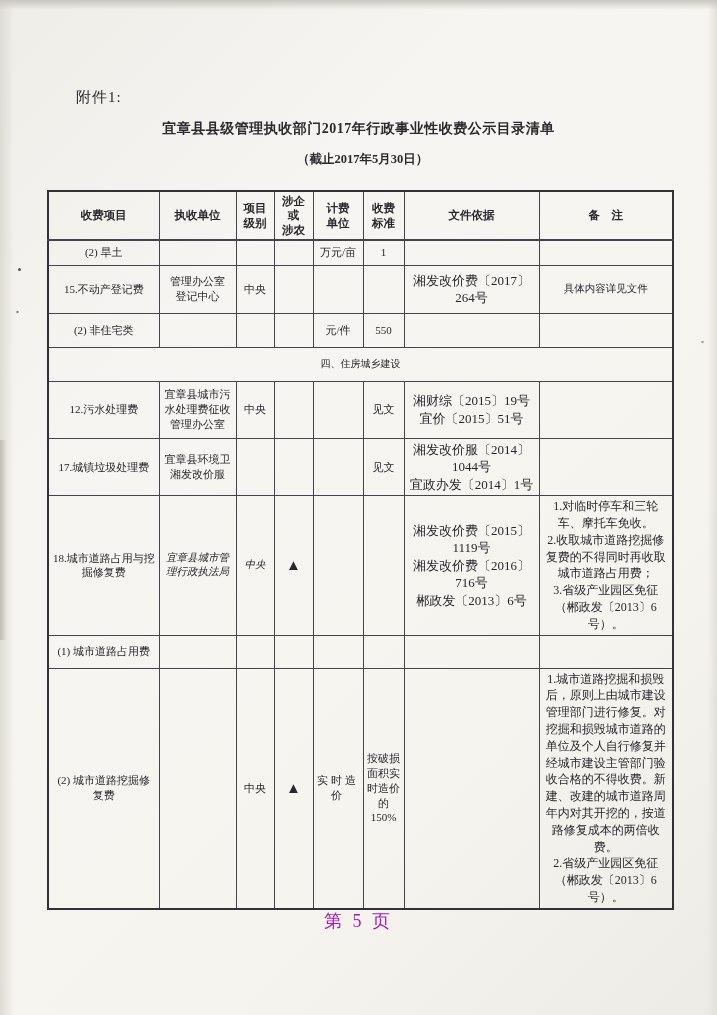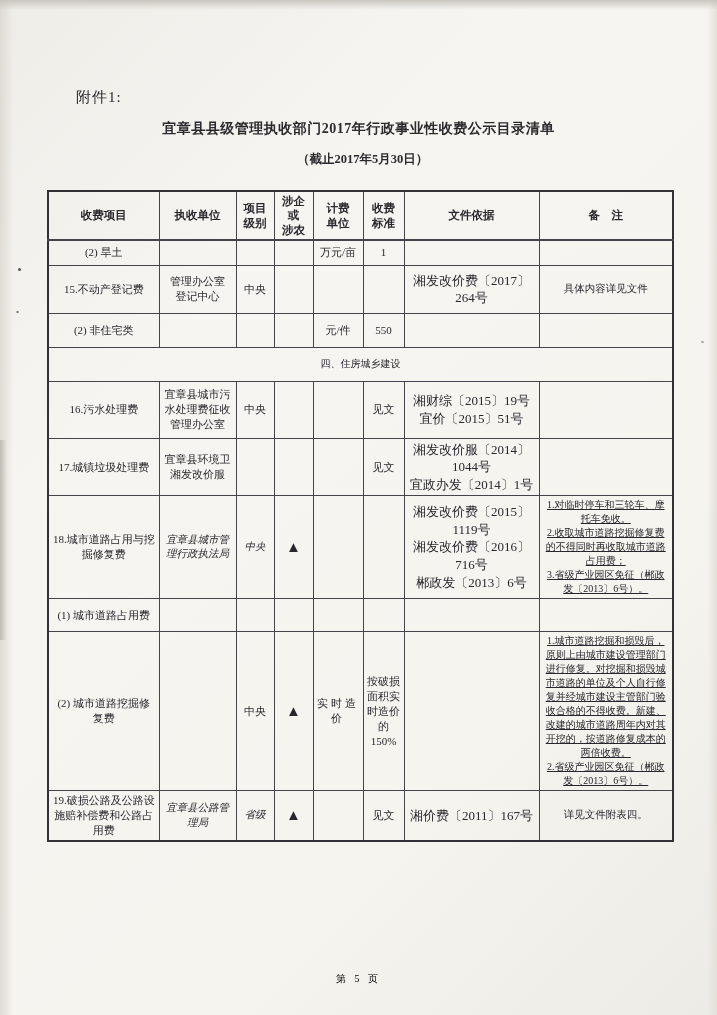--- a/index.html
+++ b/index.html
@@ -53,30 +53,30 @@
     font-weight: bold; font-size: 11.5px;
     border-bottom-width: 2px; line-height: 1.25;
   }
   td.item { text-align: left; padding-left: 5px; }
   td.sect {
     text-align: left; font-weight: bold; font-size: 10px;
     padding-left: 5px; border-left: 1px solid #45444b;
   }
   td.basis { font-size: 13px; }
   td.remark { text-align: left; font-size: 10.5px; padding-left: 4px; margin-top: 29px; }
-  td.remark.small { font-size: 10px; line-height: 1.4; letter-spacing: 0; text-decoration: underline; }
+  td.remark.small { font-size: 12px; line-height: 1.4; letter-spacing: 0; }
   td.tri { font-size: 15px; color: #1d1c22; }
   td.b { font-weight: bold; }
   td.k { font-style: italic; font-size: 10.5px; }
   td.sp { letter-spacing: 3px; text-align: left; padding-left: 5px; }
 
   .footer {
-    position: absolute; left: 0; top: 972px; width: 100%;
-    text-align: center; font-size: 10px; letter-spacing: 3px;
-    color: #000000;
+    position: absolute; left: 0; top: 909px; width: 100%;
+    text-align: center; font-size: 18px; letter-spacing: 3px;
+    color: #a21caf;
   }
 
   .speck { position: absolute; background: #56555c; border-radius: 50%; }
   .speck1 { left: 18px; top: 268px; width: 3px; height: 3px; }
   .speck2 { left: 16px; top: 311px; width: 3px; height: 2px; opacity: .7; }
   .speck3 { left: 701px; top: 341px; width: 3px; height: 2px; opacity: .5; }
   .shade {
     position: absolute; left: 0; top: 440px; width: 7px; height: 200px;
     background: linear-gradient(90deg, rgba(160,158,152,.5), rgba(160,158,152,0));
     pointer-events: none;
@@ -153,21 +153,21 @@
       <td class="basis"></td>
       <td class="remark"></td>
     </tr>
 
 
     <tr style="height:34px">
       <td class="sect" colspan="8">四、住房城乡建设</td>
     </tr>
 
     <tr style="height:57px">
-      <td class="item">16.污水处理费</td>
+      <td class="item">12.污水处理费</td>
       <td class="item b">宜章县城市污
 水处理费征收
 管理办公室</td>
       <td>中央</td>
       <td></td>
       <td></td>
       <td>见文</td>
       <td class="basis">湘财综〔2015〕19号
 宜价〔2015〕51号</td>
       <td class="remark"></td>
@@ -221,31 +221,20 @@
       <td>中央</td>
       <td class="tri">▲</td>
       <td class="sp">实时造价</td>
       <td>按破损面积实时造价的150%</td>
       <td class="basis"></td>
       <td class="remark small">1.城市道路挖掘和损毁后，原则上由城市建设管理部门进行修复。对挖掘和损毁城市道路的单位及个人自行修复并经城市建设主管部门验收合格的不得收费。新建、改建的城市道路周年内对其开挖的，按道路修复成本的两倍收费。
 2.省级产业园区免征（郴政发〔2013〕6号）。</td>
     </tr>
 
 
-    <tr style="height:44px">
-      <td class="item">19.破损公路及公路设施赔补偿费和公路占用费</td>
-      <td class="item k b">宜章县公路管
-理局</td>
-      <td class="k">省级</td>
-      <td class="tri">▲</td>
-      <td></td>
-      <td>见文</td>
-      <td class="basis">湘价费〔2011〕167号</td>
-      <td class="remark">详见文件附表四。</td>
-    </tr>
   </tbody>
     </table>
 
   <div class="footer">第 5 页</div>
 
   <div class="speck speck1"></div>
   <div class="speck speck2"></div>
   <div class="speck speck3"></div>
   <div class="shade"></div>
 

